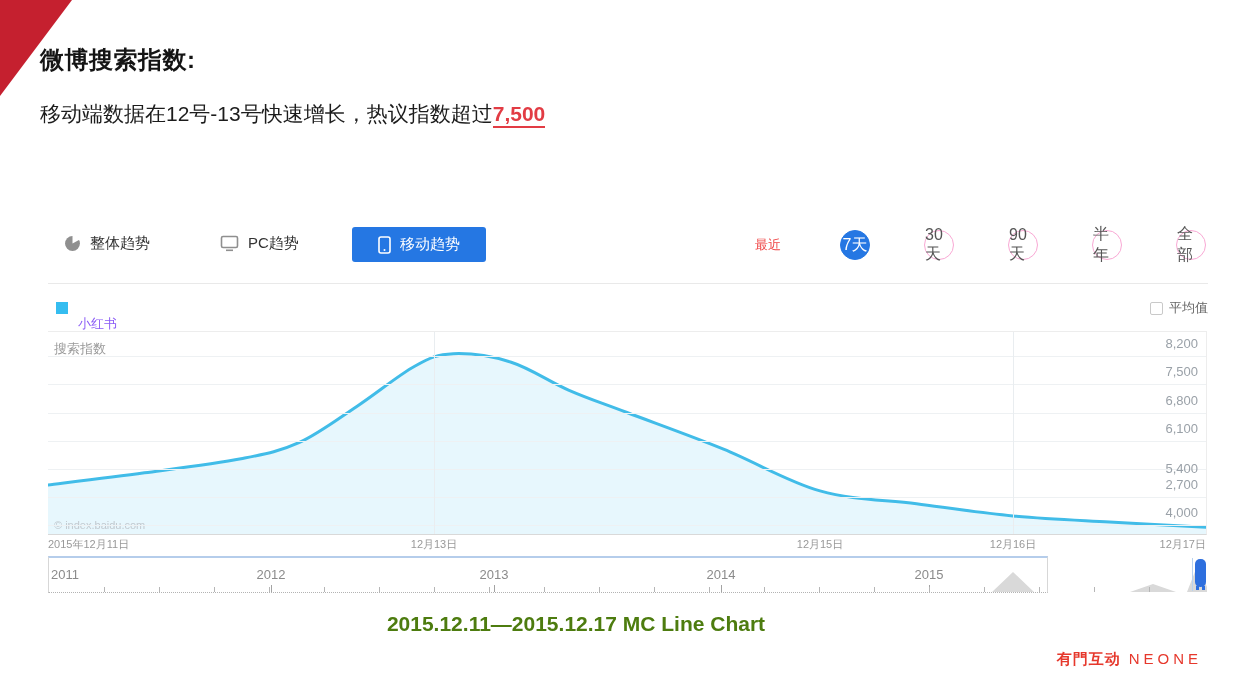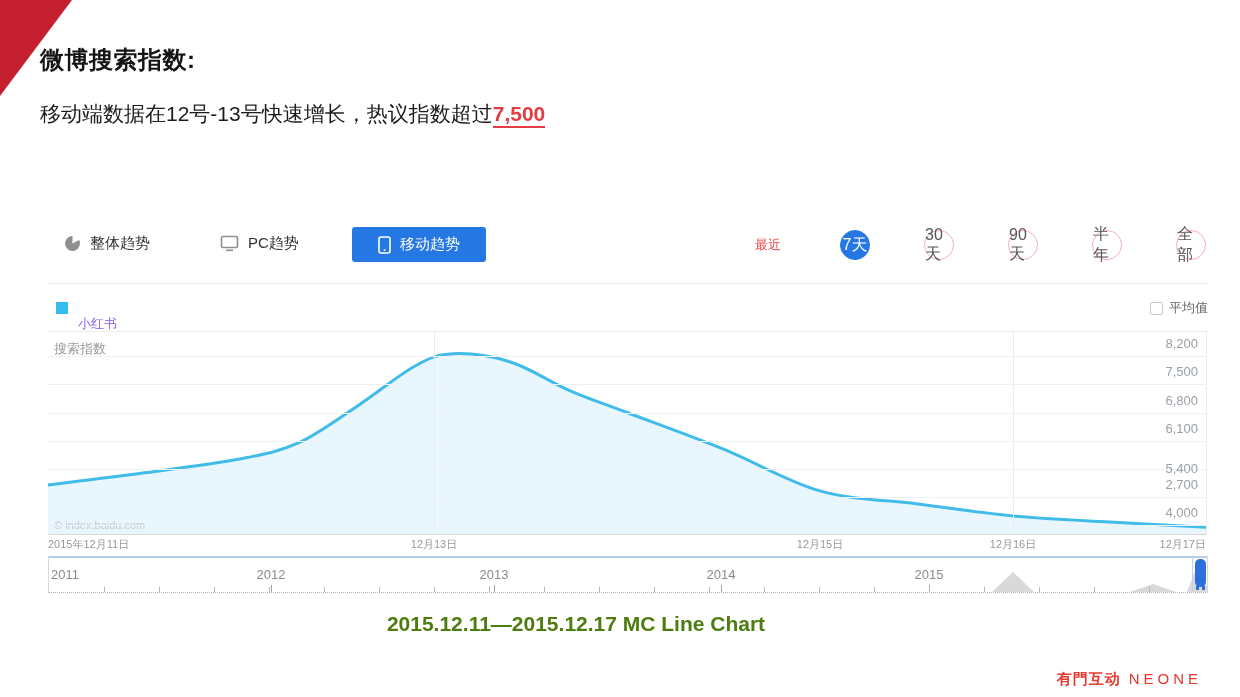--- a/index.html
+++ b/index.html
@@ -42,34 +42,34 @@
   .hgrid{position:absolute;left:0;right:0;height:1px;background:#eef1f3;}
   .vgrid{position:absolute;top:0;bottom:0;width:1px;background:#e9edf0;}
   .ylabel{position:absolute;right:8px;font-size:13px;color:#9aa1a8;}
   .chart-title{left:6px;top:8px;font-size:13px;color:#999;}
   .watermark{left:6px;bottom:3px;font-size:11px;color:#c2c9cf;}
   .plot svg{position:absolute;left:0;top:0;}
 
   .xrow{top:312px;left:0;width:1158px;height:18px;}
   .xlabel{position:absolute;top:0;font-size:11px;color:#999;white-space:nowrap;}
 
-  .scrub{top:331px;left:0;width:1160px;height:37px;background:#fff;box-sizing:border-box;
+  .scrub{top:331px;left:0;width:1000px;height:37px;background:#fff;box-sizing:border-box;
          border:1px solid #d7d7d7;border-top:2px solid #b5cdeb;border-bottom:1px dotted #b3b3b3;cursor:pointer;}
   .yearlabel{position:absolute;top:9px;font-size:13px;color:#8b8b8b;transform:translateX(-50%);}
   .yearlabel.left{transform:none;}
   .tick{position:absolute;bottom:0;width:1px;height:5px;background:#b6b6b6;}
   .tick.major{height:7px;background:#a3a3a3;}
   .scrub svg{position:absolute;left:0;bottom:0;}
   .hairline{position:absolute;left:1143px;top:0;width:1px;height:33px;background:#b9d2ef;}
   .handle{position:absolute;left:1146px;top:1px;width:11px;height:28px;background:#2e6fde;border-radius:5px;cursor:grab;}
   .tooth{position:absolute;bottom:-3px;width:3px;height:4px;background:#2e6fde;}
   .tooth.l{left:1px;} .tooth.r{right:1px;}
 
   .caption{left:0;top:612px;width:1152px;text-align:center;font-size:21px;font-weight:bold;color:#4d7c0f;}
-  .logo{right:38px;top:650px;font-size:15px;color:#e6382c;font-weight:bold;letter-spacing:1px;margin-top:20px;}
+  .logo{right:38px;top:650px;font-size:15px;color:#e6382c;font-weight:bold;letter-spacing:1px;}
   .logo .en{font-weight:normal;letter-spacing:4px;margin-left:8px;}
 </style>
 </head>
 <body>
 
 <div class="canvas">
 
   <div class="abs corner"></div>
 
   <div class="abs title">微博搜索指数:</div>

